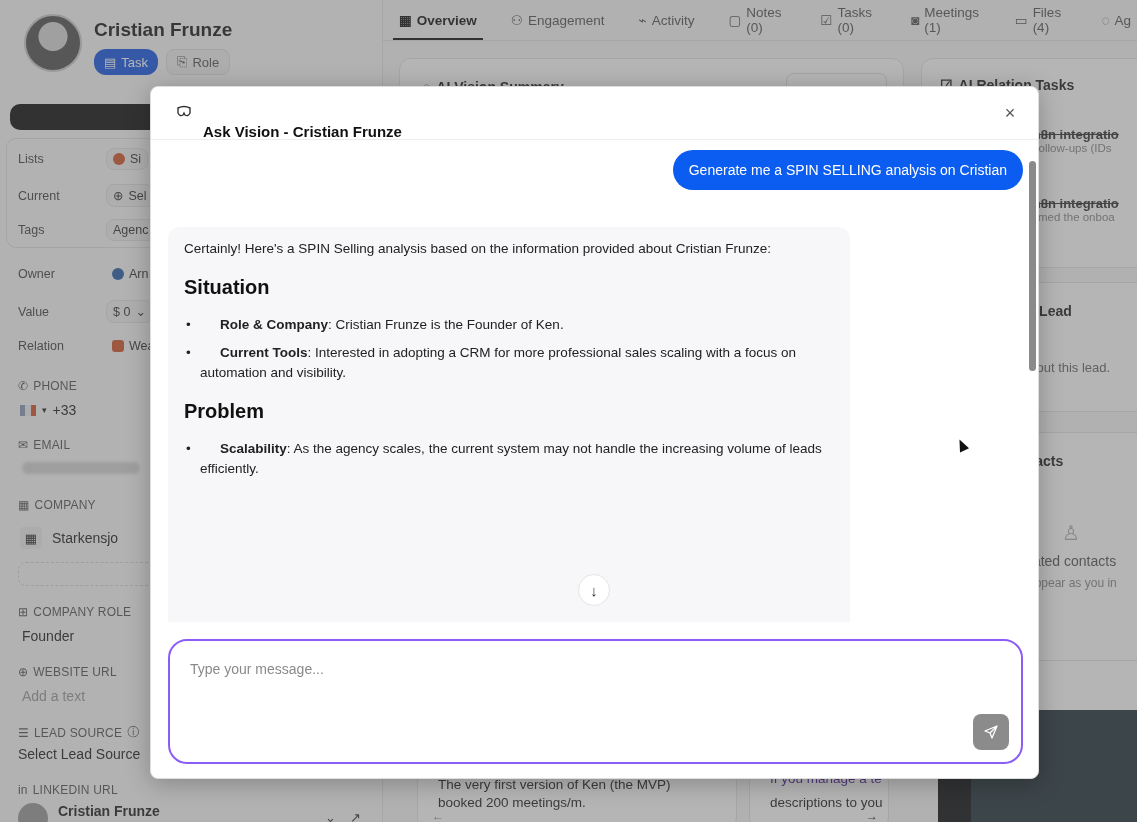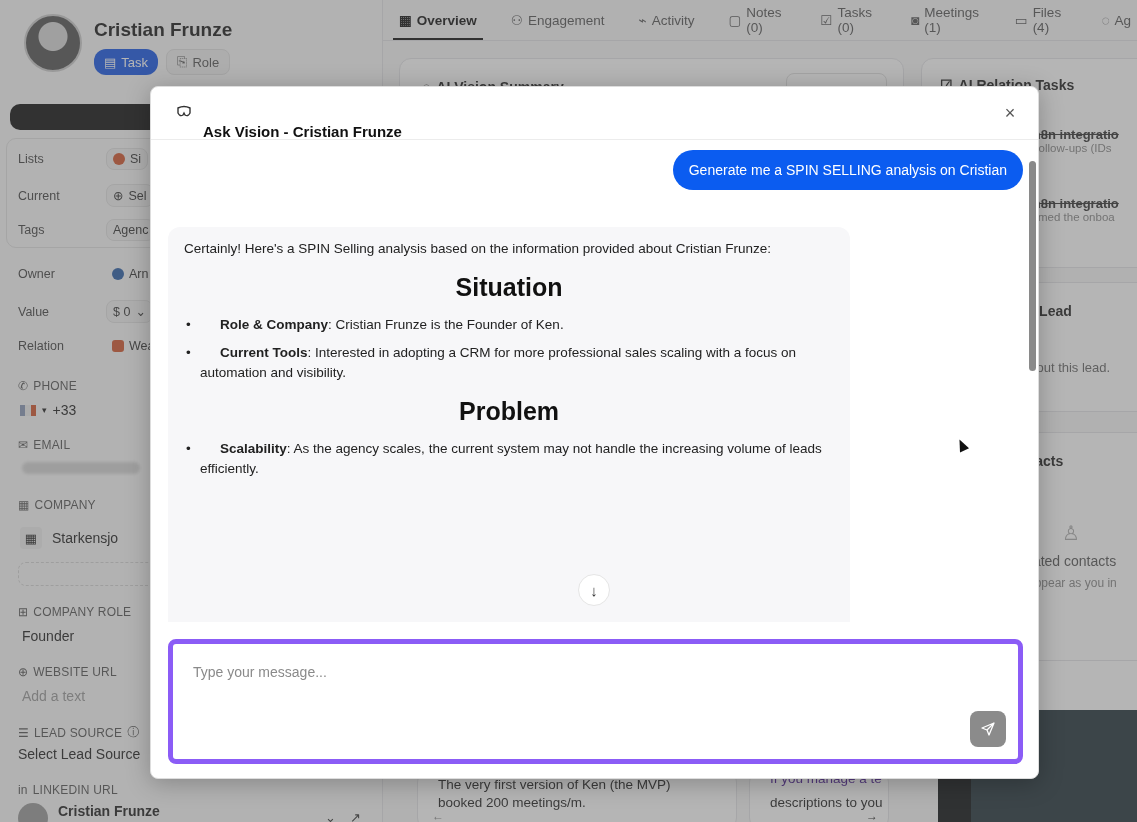--- a/index.html
+++ b/index.html
@@ -54,29 +54,29 @@
   .modal { position: absolute; left: 150px; top: 86px; width: 889px; height: 693px; background: #fff; border-radius: 8px; box-shadow: 0 4px 24px rgba(0,0,0,0.25); border: 1px solid #ddd; overflow: hidden; }
   .modal-header { height: 53px; border-bottom: 1px solid #ececec; display: flex; align-items: center; padding: 0 24px; position: relative; }
   .modal-title { font-size: 15px; font-weight: 700; color: #111; margin-left: 10px; margin-top: 36px; }
   .close-btn { position: absolute; right: 18px; top: 16px; width: 20px; height: 20px; display: flex; align-items: center; justify-content: center; font-size: 18px; color: #555; cursor: pointer; }
 
   .chat-area { position: absolute; left: 0; top: 54px; width: 889px; height: 481px; overflow: hidden; }
   .user-bubble { position: absolute; right: 17px; top: 9px; background: #0b5cf0; color: #fff; font-size: 14px; padding: 12px 16px; border-radius: 20px; }
   .scrollbar { position: absolute; right: 4px; top: 20px; width: 7px; height: 210px; background: #8a8a8a; border-radius: 4px; }
 
   .ai-bubble { position: absolute; left: 17px; top: 86px; width: 682px; height: 420px; background: #f7f7f9; border-radius: 12px; padding: 12px 16px; font-size: 13.5px; color: #222; line-height: 20px; }
-  .ai-bubble h3 { font-size: 25px; font-weight: 700; margin: 18px 0 18px; color: #111; text-align: center; }
+  .ai-bubble h3 { font-size: 20px; font-weight: 700; margin: 18px 0 18px; color: #111; }
   .ai-bubble ul { list-style: none; }
   .ai-bubble li { position: relative; padding-left: 16px; margin-bottom: 8px; }
   .ai-bubble li::before { content: "•"; position: absolute; left: 2px; top: 0; }
   .ai-bubble b { font-weight: 700; padding-left: 20px; }
 
   .scroll-down { position: absolute; left: 427px; top: 433px; width: 32px; height: 32px; border-radius: 50%; background: #fff; border: 1px solid #e5e5e5; display: flex; align-items: center; justify-content: center; font-size: 15px; color: #333; }
 
-  .input-box { position: absolute; left: 17px; top: 552px; width: 855px; height: 125px; border: 5px solid #8b5cf6; border-radius: 8px; background: #fff; }
+  .input-box { position: absolute; left: 17px; top: 552px; width: 855px; height: 125px; border: 2px solid #8b5cf6; border-radius: 19px; background: #fff; }
   .input-box textarea { border: none; outline: none; resize: none; width: 100%; height: 100%; padding: 20px; font-family: "Liberation Sans", sans-serif; font-size: 14px; color: #333; background: transparent; }
   .input-box textarea::placeholder { color: #8a8a8a; }
   .send-btn { position: absolute; right: 12px; bottom: 12px; width: 36px; height: 36px; border-radius: 8px; background: #8b8b8b; display: flex; align-items: center; justify-content: center; }
 
   .cursor { position: absolute; left: 806px; top: 298px; width: 0; height: 0; border-left: 5px solid transparent; border-right: 5px solid transparent; border-bottom: 12px solid #111; transform: rotate(-25deg); }
 </style>
 </head>
 <body>
 
 <div class="app">

